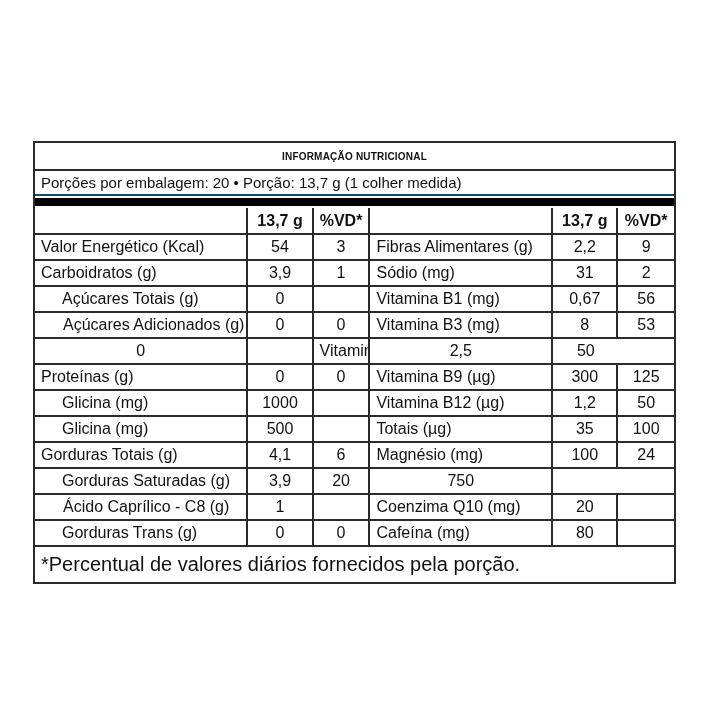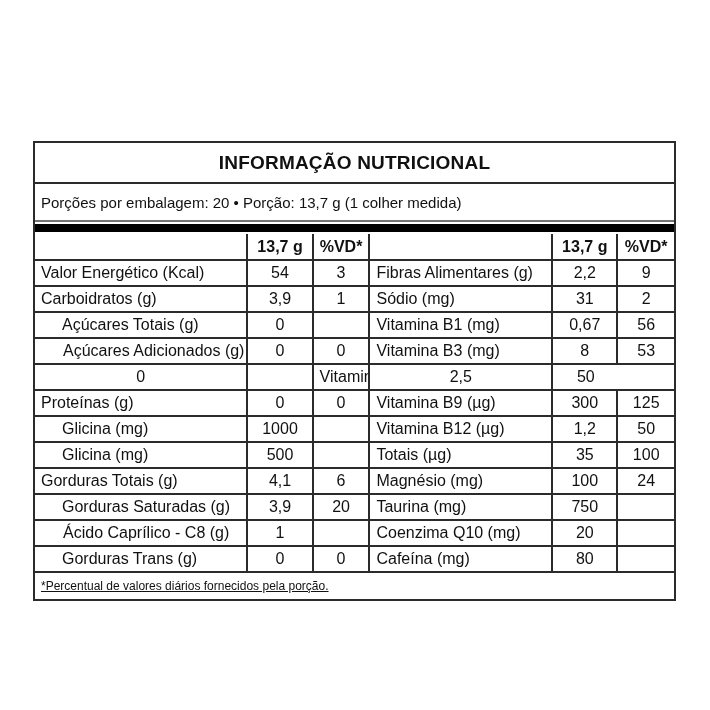--- a/index.html
+++ b/index.html
@@ -11,28 +11,28 @@
     position: relative;
   }
   .nutrition-table {
     position: absolute;
     left: 33px; top: 141px;
     width: 643px;
     border: 2px solid #2b2b2b;
     background: #ffffff;
   }
   .t-title {
-    height: 41px;
+    height: 28px;
     border-bottom: 2px solid #2b2b2b;
     display: flex; align-items: center; justify-content: center;
-    font-weight: bold; font-size: 19px; letter-spacing: 0.2px; text-align: center;
+    font-weight: bold; font-size: 10px; letter-spacing: 0.2px; text-align: center;
   }
   .t-serv {
-    height: 38px;
-    border-bottom: 2px solid #737373;
+    height: 25px;
+    border-bottom: 2px solid #0c4a6e;
     display: flex; align-items: center;
     padding: 0 6px;
     font-size: 15px;
   }
   .t-bar {
     height: 8px;
     background: #000000;
     margin: 2px 0;
   }
   .grid-row {
@@ -47,25 +47,24 @@
     border-right: 2px solid #2b2b2b;
     display: flex; align-items: center;
     overflow: hidden; white-space: nowrap;
   }
   .c:last-child { border-right: none; }
   .c.num { justify-content: center; }
   .c.lbl { padding-left: 6px; }
   .c.lbl.ind1 { padding-left: 27px; }
   .c.lbl.ind2 { padding-left: 28px; }
   .t-foot {
-    height: 26px;
+    height: 35px;
     display: flex; align-items: center;
     padding: 0 6px;
-    font-size: 12px;
-    text-decoration: underline;
+    font-size: 20px;
   }
 </style>
 </head>
 <body>
 
 <div class="nutrition-table">
 
   <div class="t-title">INFORMAÇÃO NUTRICIONAL</div>
 
   <div class="t-serv">Porções por embalagem: 20 • Porção: 13,7 g (1 colher medida)</div>
@@ -158,21 +157,20 @@
     <div class="c num">6</div>
     <div class="c lbl">Magnésio (mg)</div>
     <div class="c num">100</div>
     <div class="c num">24</div>
   </div>
 
   <div class="grid-row">
     <div class="c lbl ind1">Gorduras Saturadas (g)</div>
     <div class="c num">3,9</div>
     <div class="c num">20</div>
-    <div class="c lbl">Taurina (mg)</div>
     <div class="c num">750</div>
     <div class="c num"></div>
   </div>
 
   <div class="grid-row">
     <div class="c lbl ind2">Ácido Caprílico - C8 (g)</div>
     <div class="c num">1</div>
     <div class="c num"></div>
     <div class="c lbl">Coenzima Q10 (mg)</div>
     <div class="c num">20</div>

